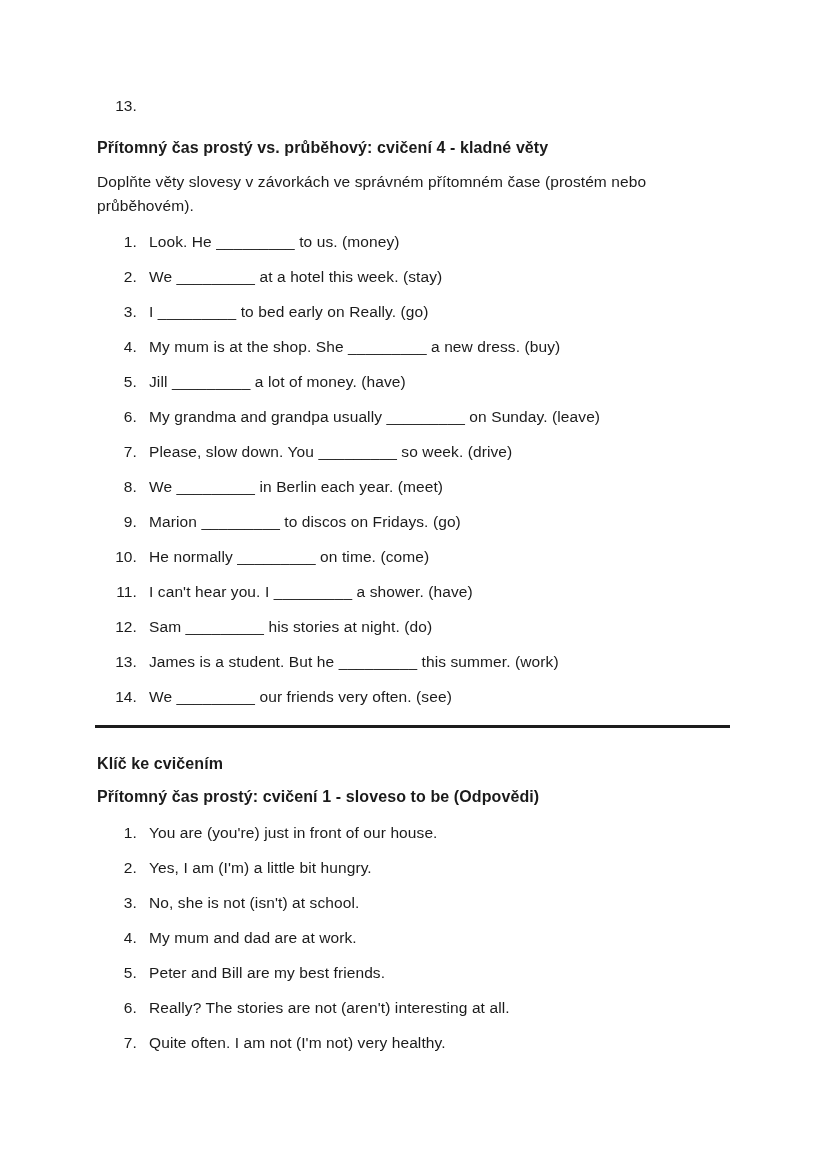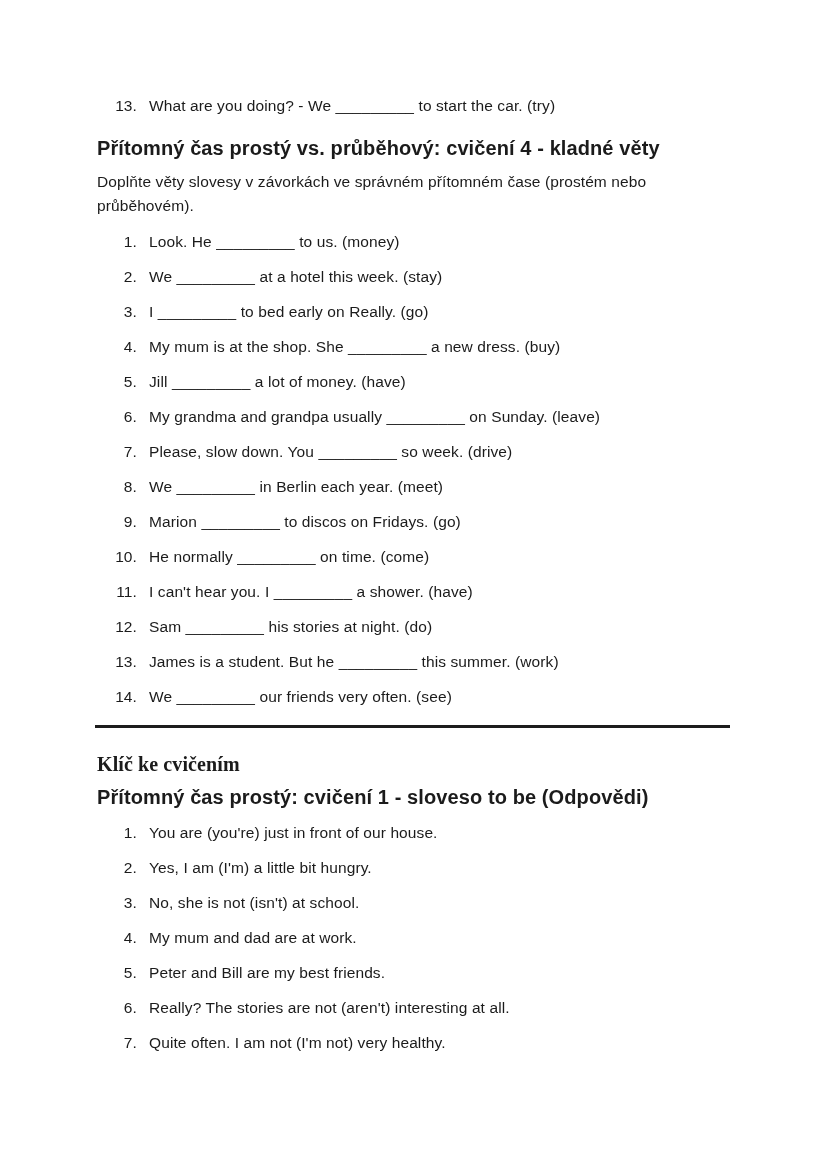--- a/index.html
+++ b/index.html
@@ -18,26 +18,26 @@
     height: 1035px;
     padding: 94px 98px 0 97px;
     color: #1b1b1b;
     font-family: "Liberation Sans", sans-serif;
     font-size: 15.5px;
     line-height: 24px;
     letter-spacing: 0.1px;
   }
   .heading {
     font-weight: 700;
-    font-size: 20px;
+    font-size: 16px;
     line-height: 24px;
     margin: 0;
   }
   .h-ex4   { margin: 18px 0 0 0; }
-  .h-key   { margin: 24px 0 0 0; font-family: Liberation Serif, serif; }
+  .h-key   { margin: 24px 0 0 0; }
   .h-sub   { margin: 9px 0 0 0; }
   .instructions {
     margin: 10px 0 0 0;
     max-width: 633px;
     line-height: 24px;
   }
   .list {
     margin-top: 12px;
   }
   .list-item {
@@ -64,21 +64,20 @@
     margin: 16px 0 0 -2px;
   }
 </style>
 </head>
 <body>
 
 <div class="page">
 
   <div class="list-item tail-item">
     <span class="num">13.</span>
-    <span class="txt">What are you doing? - We _________ to start the car. (try)</span>
   </div>
 
   <p class="heading h-ex4">Přítomný čas prostý vs. průběhový: cvičení 4 - kladné věty</p>
 
   <p class="instructions">Doplňte věty slovesy v závorkách ve správném přítomném čase (prostém nebo průběhovém).</p>
 
   <div class="list">
     <div class="list-item">
       <span class="num">1.</span>
       <span class="txt">Look. He _________ to us. (money)</span>

